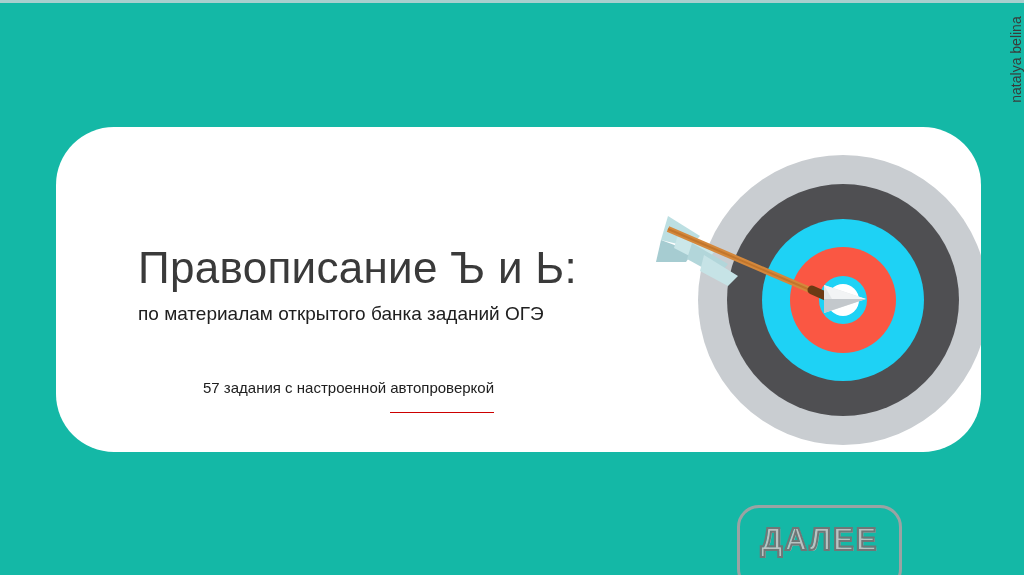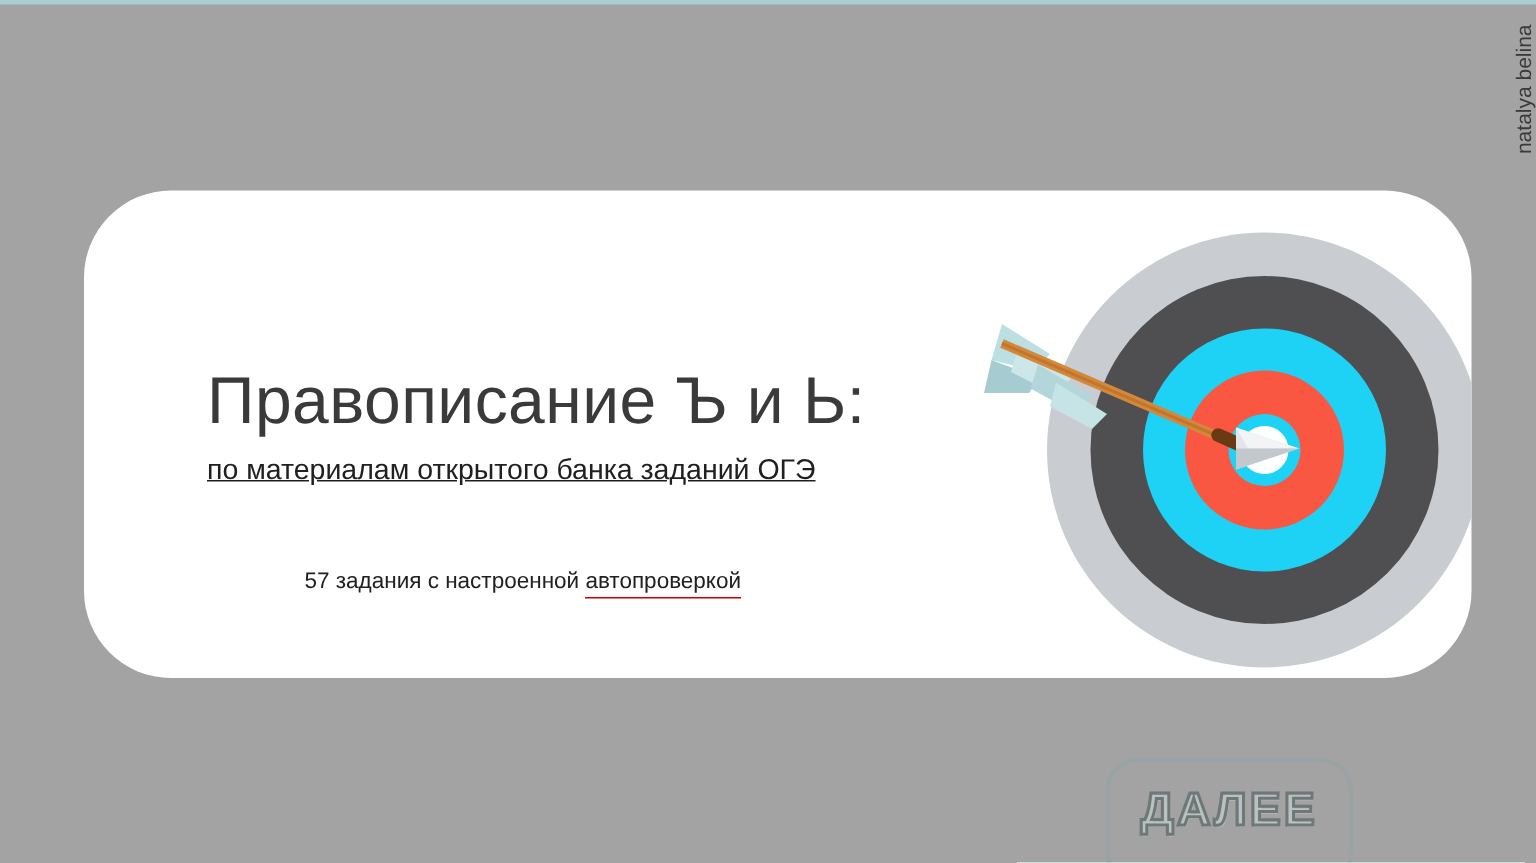--- a/index.html
+++ b/index.html
@@ -14,21 +14,21 @@
     background: #c2e4e4;
     position: relative;
   }
 
   #slide {
     position: absolute;
     left: 0;
     top: 0;
     width: 1024px;
     height: 575px;
-    background: #a3a3a3;
+    background: #14b8a6;
     overflow: hidden;
   }
 
   
   #top-edge {
     position: absolute;
     left: 0;
     top: 0;
     width: 1024px;
     height: 3px;
@@ -88,36 +88,35 @@
     letter-spacing: 0.3px;
   }
   #subtitle {
     position: absolute;
     left: 82px;
     top: 174px;      
     font-size: 19px;
     line-height: 26px;
     color: #202020;
     white-space: nowrap;
-    text-decoration: underline;
   }
   #note {
     position: absolute;
     left: 147px;     
     top: 250px;      
     font-size: 15px;
     line-height: 22px;
     color: #202020;
     white-space: nowrap;
   }
   #note .link {
     color: #202020;
     text-decoration: none;
     border-bottom: 1.5px solid #cc0000;
-    padding-bottom: 2px;
+    padding-bottom: 16px;
     text-align: center;
   }
 
   
   #next-button {
     position: absolute;
     left: 737px;
     top: 505px;
     width: 165px;
     height: 86px;

